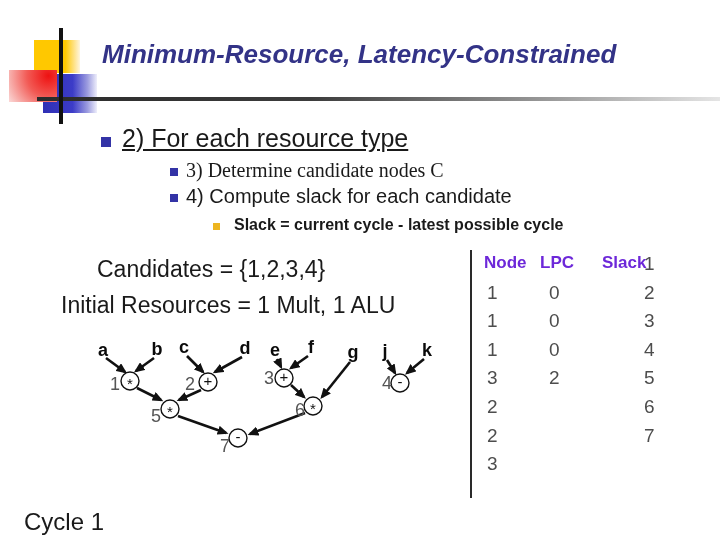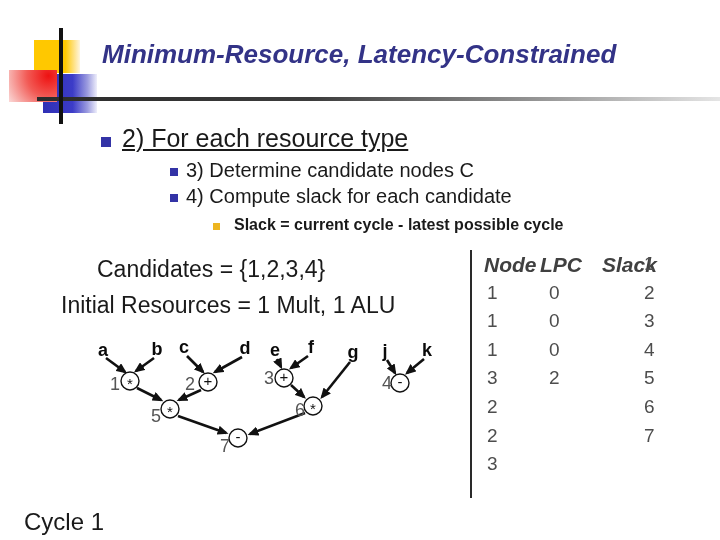--- a/index.html
+++ b/index.html
@@ -17,36 +17,36 @@
   #logo-red { left:9px; top:70px; width:48px; height:32px; z-index:3;
     background:radial-gradient(circle at 82% 18%, #ee1111 0%, #f25a55 45%, #f8b7b4 85%, #fbd9d8 100%); }
   #logo-vline { position:absolute; left:59px; top:28px; width:4px; height:96px; background:#111; z-index:5; }
   #title-rule { position:absolute; left:37px; top:97px; height:4px; width:683px; z-index:4;
     background:linear-gradient(90deg,#2b2b2b 0%,#3c3c3c 40%,#9a9a9a 75%,#e5e5e5 100%); }
   
   #page-title { position:absolute; left:102px; top:41px; line-height:1;
     font-size:26px; font-weight:bold; font-style:italic; color:var(--title, #333387); white-space:nowrap; }
   .txt { position:absolute; line-height:1; white-space:nowrap; color:#1a1a1a; }
   #bullet1-text { left:122px; top:126px; font-size:25px;text-decoration:underline; }
-  #bullet2a-text { left:186px; top:160px; font-size:20px; }
+  #bullet2a-text { left:186px; top:160px; font-size:20px;font-family:Liberation Serif, serif; }
   #bullet2b-text { left:186px; top:186px; font-size:20px; }
   #bullet3-text  { left:234px; top:217px; font-size:16px; font-weight:bold; }
   #candidates-text { left:97px; top:258px; font-size:23px; }
   #resources-text  { left:61px; top:294px; font-size:23px; }
   #cycle-text { left:24px; top:510px; font-size:24px; }
   .bsq { position:absolute; }
   #bullet1-marker { left:101px; top:137px; width:10px; height:10px; background:var(--bullet-blue,#3333a6); }
   #bullet2a-marker { left:170px; top:168px; width:8px; height:8px; background:var(--bullet-blue,#3333a6); }
   #bullet2b-marker { left:170px; top:194px; width:8px; height:8px; background:var(--bullet-blue,#3333a6); }
   #bullet3-marker  { left:213px; top:223px; width:7px; height:7px; background:var(--bullet-yellow,#edb520); }
   
   #table-rule { position:absolute; left:470px; top:250px; width:2px; height:248px; background:#2a2a2a; }
   #table { position:absolute; left:484px; top:254px; display:grid;
     grid-template-columns:53px 50px 57px 46px; grid-auto-rows:28.6px; }
-  #table .th { font-size:21px; font-weight:bold; color:#404040; line-height:1;font-style:italic; }
+  #table .th { font-size:17px; font-weight:bold; color:#6d28d9; line-height:1; }
   #table .td { font-size:19px; color:var(--table-value,#4d4d4d); line-height:1; }
   #table .col1 { padding-left:3px; }
   #table .col2 { padding-left:12px; }
   #table .col3 { padding-left:15px; }
   
   #graph-svg { position:absolute; left:0; top:0; width:720px; height:540px; }
   #graph-svg .edge { stroke:#111; stroke-width:2.6; }
   #graph-svg .node-circle { fill:#ffffff; stroke:#111; stroke-width:1.4; }
   #graph-svg .node-op { font-family:"Liberation Sans",sans-serif; font-size:15px; fill:#111; text-anchor:middle; }
   #graph-svg .node-num { font-family:"Liberation Sans",sans-serif; font-size:18px; fill:#555; text-anchor:middle; }

